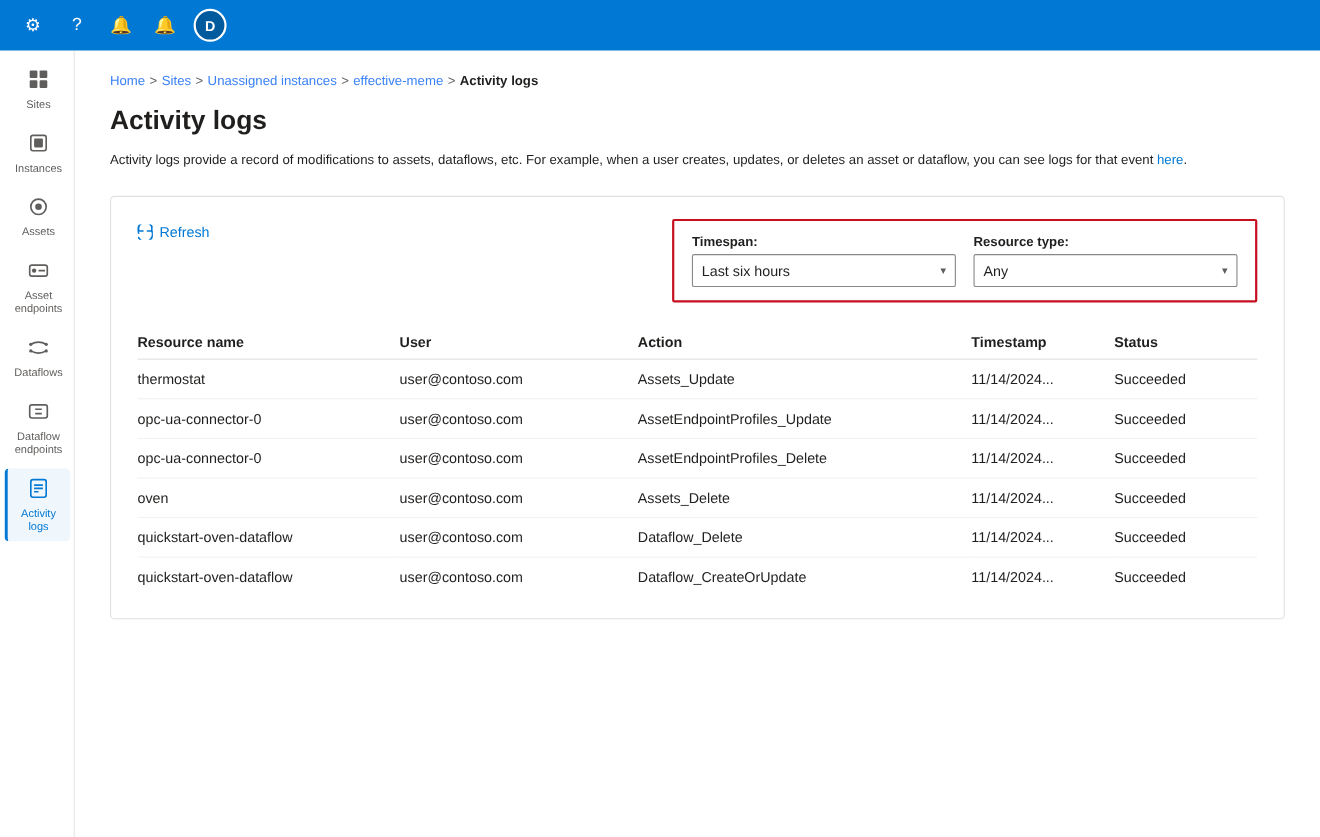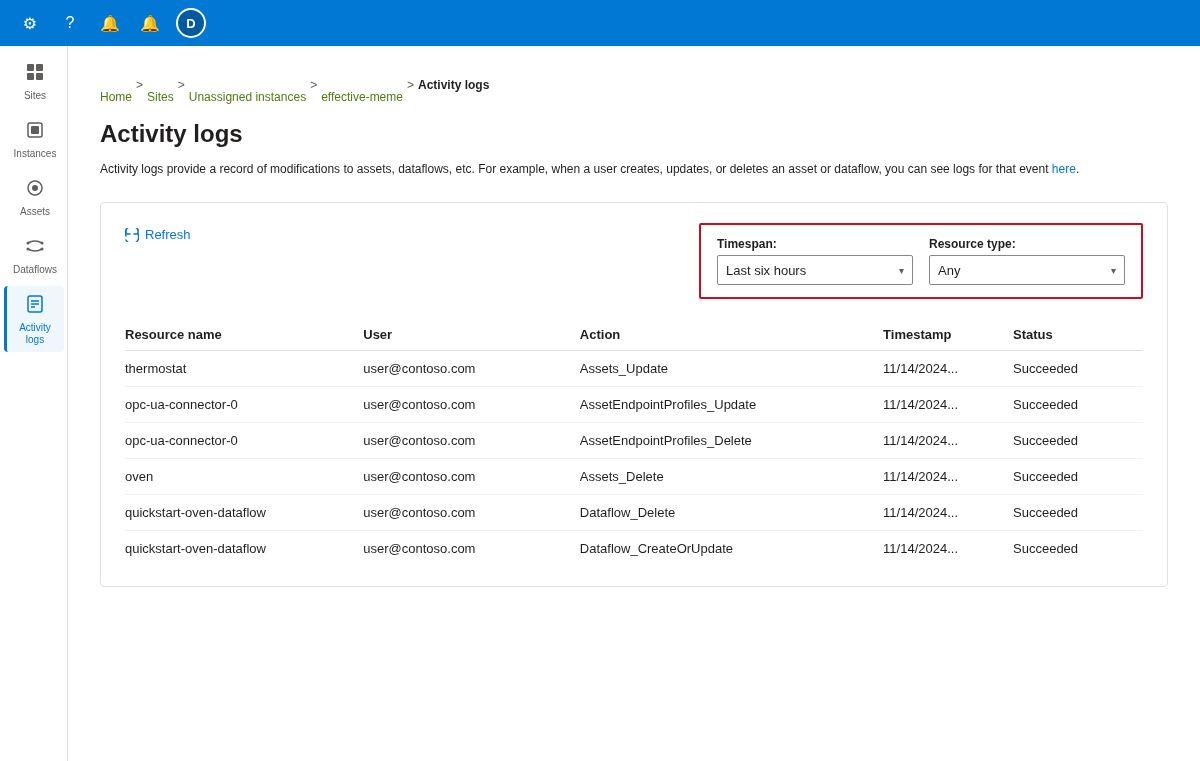--- a/index.html
+++ b/index.html
@@ -99,24 +99,23 @@
     
     .breadcrumb {
       display: flex;
       align-items: center;
       gap: 4px;
       font-size: 12px;
       color: #605e5c;
       margin-bottom: 16px;
     }
     .breadcrumb a {
-      color: #4d7c0f;
+      color: #3b82f6;
       text-decoration: none;
       cursor: pointer;
-      margin-top: 24px;
     }
     .breadcrumb .sep { color: #605e5c; }
     .breadcrumb .current { color: #201f1e; font-weight: 600; }
 
     
     .page-title {
       font-size: 24px;
       font-weight: 600;
       color: #201f1e;
       margin-bottom: 12px;
@@ -176,21 +175,21 @@
     }
     .filter-label {
       font-size: 12px;
       font-weight: 600;
       color: #201f1e;
     }
     .filter-select {
       display: flex;
       align-items: center;
       justify-content: space-between;
-      width: 196px;
+      width: 240px;
       height: 30px;
       border: 1px solid #8a8886;
       border-radius: 2px;
       background: white;
       padding: 0 8px;
       cursor: pointer;
       font-size: 13px;
       color: #201f1e;
     }
     .chevron { font-size: 10px; color: #605e5c; }
@@ -257,29 +256,49 @@
         <svg width="20" height="20" viewBox="0 0 20 20" fill="none">
           <circle cx="10" cy="10" r="7" stroke="#605e5c" stroke-width="1.5" fill="none"></circle>
           <circle cx="10" cy="10" r="3" fill="#605e5c"></circle>
         </svg>
       </span>
       <span class="label">Assets</span>
     </div>
     <div class="sidebar-item">
       <span class="icon">
         <svg width="20" height="20" viewBox="0 0 20 20" fill="none">
+          <rect x="2" y="5" width="16" height="10" rx="2" stroke="#605e5c" stroke-width="1.5" fill="none"></rect>
+          <circle cx="6" cy="10" r="2" fill="#605e5c"></circle>
+          <line x1="10" y1="10" x2="16" y2="10" stroke="#605e5c" stroke-width="1.5"></line>
+        </svg>
+      </span>
+      <span class="label">Asset endpoints</span>
+    </div>
+    <div class="sidebar-item">
+      <span class="icon">
+        <svg width="20" height="20" viewBox="0 0 20 20" fill="none">
           <path d="M3 7 Q10 3 17 7" stroke="#605e5c" stroke-width="1.5" fill="none" stroke-linecap="round"></path>
           <path d="M3 13 Q10 17 17 13" stroke="#605e5c" stroke-width="1.5" fill="none" stroke-linecap="round"></path>
           <circle cx="3" cy="7" r="1.5" fill="#605e5c"></circle>
           <circle cx="17" cy="7" r="1.5" fill="#605e5c"></circle>
           <circle cx="3" cy="13" r="1.5" fill="#605e5c"></circle>
           <circle cx="17" cy="13" r="1.5" fill="#605e5c"></circle>
         </svg>
       </span>
       <span class="label">Dataflows</span>
+    </div>
+    <div class="sidebar-item">
+      <span class="icon">
+        <svg width="20" height="20" viewBox="0 0 20 20" fill="none">
+          <rect x="2" y="4" width="16" height="12" rx="2" stroke="#605e5c" stroke-width="1.5" fill="none"></rect>
+          <line x1="7" y1="8" x2="13" y2="8" stroke="#605e5c" stroke-width="1.5"></line>
+          <line x1="7" y1="12" x2="13" y2="12" stroke="#605e5c" stroke-width="1.5"></line>
+        </svg>
+      </span>
+      <span class="label">Dataflow endpoints</span>
     </div>
     <div class="sidebar-item active">
       <span class="icon">
         <svg width="20" height="20" viewBox="0 0 20 20" fill="none">
           <rect x="3" y="2" width="14" height="16" rx="2" stroke="#0078d4" stroke-width="1.5" fill="none"></rect>
           <line x1="6" y1="7" x2="14" y2="7" stroke="#0078d4" stroke-width="1.5"></line>
           <line x1="6" y1="10" x2="14" y2="10" stroke="#0078d4" stroke-width="1.5"></line>
           <line x1="6" y1="13" x2="10" y2="13" stroke="#0078d4" stroke-width="1.5"></line>
         </svg>
       </span>

